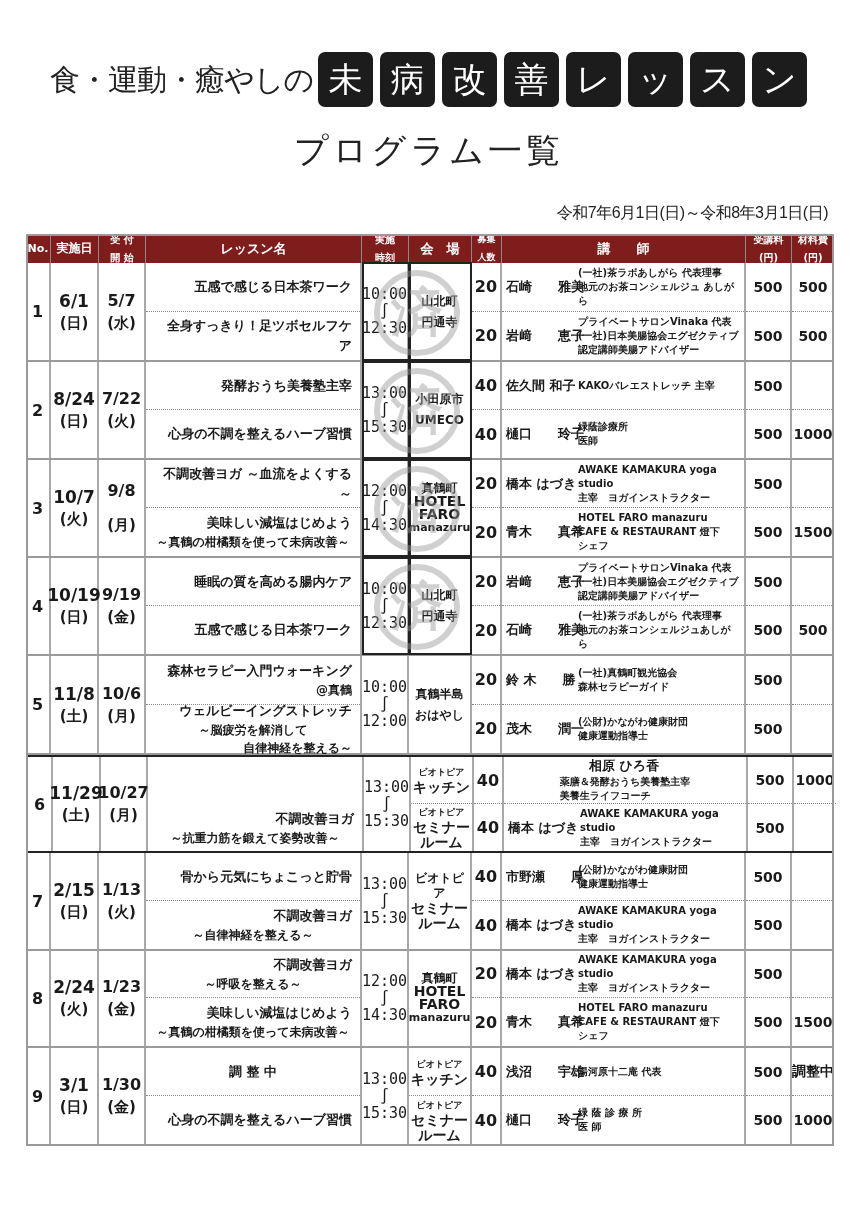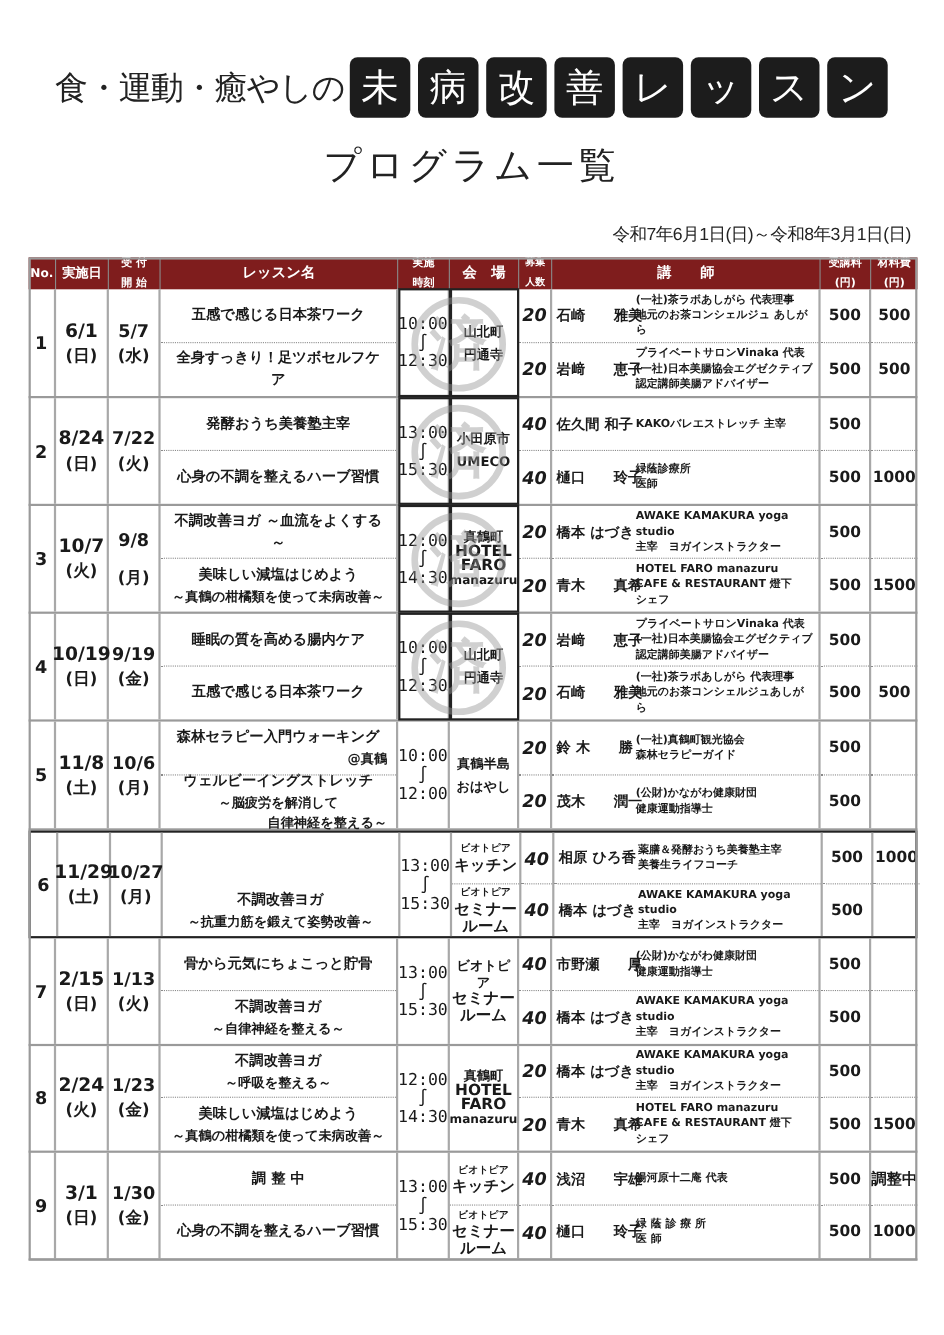--- a/index.html
+++ b/index.html
@@ -32,30 +32,30 @@
   .no { font-weight:bold; font-size:16px; }
   .date { flex-direction:column; font-weight:bold; font-size:17px; line-height:22px; }
   .date .dow { font-size:15px; font-weight:bold; }
   .rdate { flex-direction:column; font-size:16px; font-weight:bold; line-height:22px; }
   .rdate .dow { font-size:15px; }
 
   .half { position:absolute; left:0; right:0; box-sizing:border-box; display:flex; flex-direction:column;
           justify-content:center; padding:0 8px; }
   .half.top { top:0; height:50%; border-bottom:1px dotted #8a8a8a; }
   .half.bot { bottom:0; height:50%; }
-  .lesson-main { font-size:13px; font-weight:bold; text-align:center; line-height:20px; }
+  .lesson-main { font-size:13px; font-weight:bold; text-align:right; line-height:20px; }
   .lesson-sub { font-size:12px; font-weight:bold; line-height:18px; }
   .center { text-align:center; }
   .right { text-align:right; }
 
   .time { flex-direction:column; font-size:15px; line-height:17px; font-family:"DejaVu Sans Mono","Liberation Mono",monospace; }
   .venue { flex-direction:column; font-size:12px; font-weight:bold; line-height:15px; }
   .venue .v-sm { font-size:9px; }
   .venue .v-lg { font-size:14px; line-height:15px; }
-  .count { font-size:16px; font-weight:bold;font-style:italic; }
+  .count { font-size:16px; font-weight:bold; }
   .instr { display:flex; align-items:center; padding:0 4px; }
   .instr-name { width:72px; font-size:13px; font-weight:bold; text-align:left; white-space:pre; }
   .instr-role { font-size:10px; font-weight:bold; line-height:14px; text-align:left; flex:1; }
   .fee { font-size:14px; font-weight:bold; }
 
   .stamp { position:absolute; width:86px; height:86px; border:6px solid rgba(150,150,150,0.45); border-radius:50%;
            box-sizing:border-box; display:flex; align-items:center; justify-content:center;
            color:rgba(150,150,150,0.45); font-size:52px; font-weight:bold; pointer-events:none; }
   .dashline { position:absolute; top:0; bottom:0; border-left:3px solid #222; }
 </style>
@@ -447,21 +447,21 @@
             <div class="v-sm">ビオトピア</div>
             <div class="v-lg">セミナー</div>
             <div class="v-lg">ルーム</div>
           </div>
         </div>
     <div class="cell" style="left:446px;width:30px;display:block;">
       <div class="half top count" style="align-items:center;padding:0;">40</div>
       <div class="half bot count" style="align-items:center;padding:0;">40</div>
     </div>
     <div class="cell" style="left:476px;width:244px;display:block;">
-      <div class="half top instr" style="flex-direction:row;">
+      <div class="half top instr" style="flex-direction:column;">
             <div class="instr-name">相原 ひろ香</div>
             <div class="instr-role">
               <div>薬膳＆発酵おうち美養塾主宰</div>
               <div>美養生ライフコーチ</div>
             </div>
           </div>
       <div class="half bot instr" style="flex-direction:row;">
             <div class="instr-name">橋本 はづき</div>
             <div class="instr-role">
               <div>AWAKE KAMAKURA yoga studio</div>

